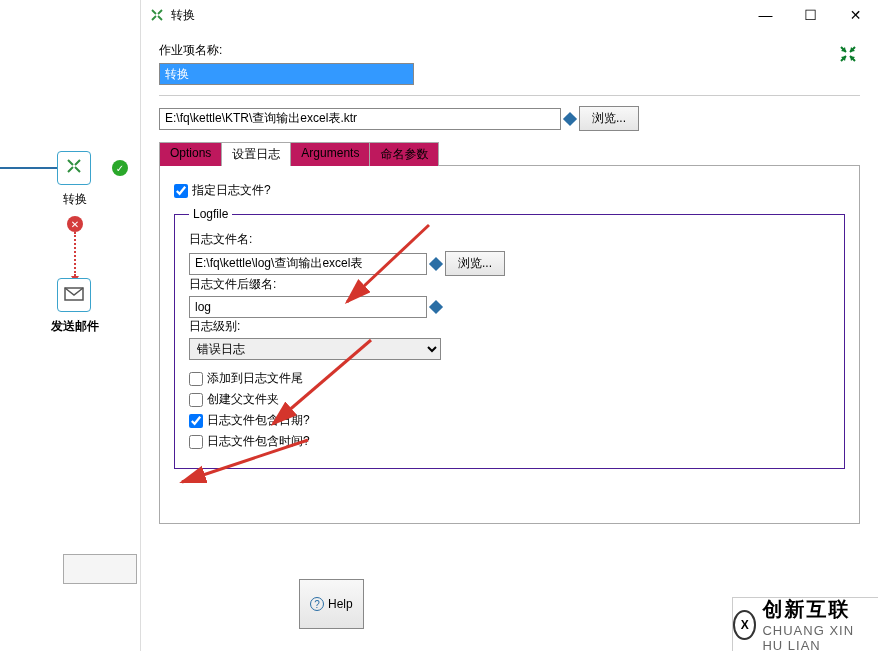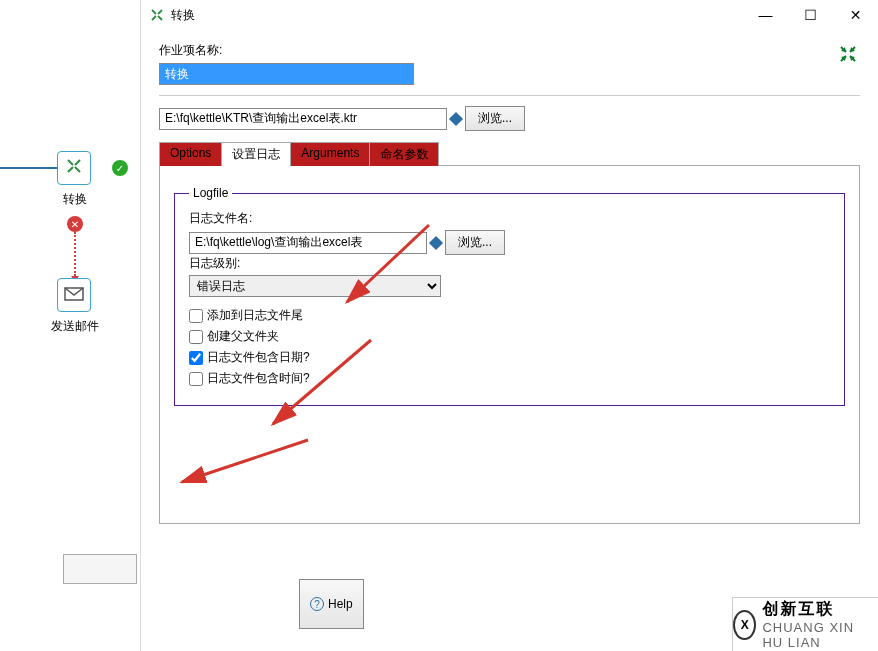--- a/index.html
+++ b/index.html
@@ -38,21 +38,21 @@
     display: flex;
     align-items: center;
     justify-content: center;
   }
   .step1 { left: 57px; top: 151px; }
   .step2 { left: 57px; top: 278px; }
   .step-glyph { font-size: 20px; color: #2f8f3f; font-weight: bold; }
   .step-envelope { font-size: 18px; color: #555; }
   .step-label { position: absolute; text-align: center; font-size: 12px; }
   .label1 { left: 45px; top: 191px; width: 60px; }
-  .label2 { left: 45px; top: 318px; width: 60px; }
+  .label2 { left: 45px; top: 318px; width: 60px; font-weight: bold; }
   .hop-line-h {
     position: absolute;
     left: 0; top: 167px;
     width: 57px;
     height: 0;
     border-top: 2px solid #2a6ea5;
   }
   .hop-ok {
     position: absolute;
     left: 112px; top: 160px;
@@ -116,21 +116,21 @@
   .lbl { display: block; margin-bottom: 4px; font-size: 12px; }
   .field-line { display: flex; align-items: center; gap: 4px; }
   .input {
     border: 1px solid #888;
     padding: 3px 5px;
     font-size: 12px;
     background: #fff;
   }
   .input.focus { background: #3399ff; color: #fff; }
   .input.name { width: 255px; }
-  .input.transformation { width: 288px; }
+  .input.transformation { width: 402px; }
   .diamond {
     width: 10px; height: 10px;
     background: #2a6ea5;
     transform: rotate(45deg);
     flex: 0 0 10px;
   }
   .btn {
     border: 1px solid #888;
     background: linear-gradient(#f8f8f8, #e5e5e5);
     padding: 3px 12px;
@@ -148,21 +148,21 @@
   hr.sep { border: none; border-top: 1px solid #ccc; margin: 6px 0 10px 0; }
   .tabs {
     display: flex;
     border-bottom: 1px solid #aaa;
     margin-top: 2px;
   }
   .tab {
     padding: 3px 10px;
     border: 1px solid #aaa;
     border-bottom: none;
-    background: #b91c1c;
+    background: #be185d;
     font-size: 12px;
     margin-right: -1px;
     cursor: pointer;
     position: relative;
     top: 1px;
   }
   .tab.active { background: #fff; }
   .tab-panel {
     border: 1px solid #aaa;
     border-top: none;
@@ -206,21 +206,21 @@
     display: flex; align-items: center; justify-content: center;
     gap: 6px;
   }
   .wm-circle {
     width: 30px; height: 30px;
     border: 2px solid #333;
     border-radius: 50%;
     display: flex; align-items: center; justify-content: center;
     font-weight: bold;
   }
-  .wm-text { font-size: 16px; font-weight: bold; letter-spacing: 2px; }
+  .wm-text { font-size: 20px; font-weight: bold; letter-spacing: 2px; }
   .wm-sub { font-size: 13px; color: #666; letter-spacing: 1px; display: block; }
   
   .red-arrow {
     position: absolute;
     pointer-events: none;
   }
 </style>
 </head>
 <body>
 
@@ -291,31 +291,40 @@
     </div>
 
     <div class="tabs">
       <div class="tab">Options</div>
       <div class="tab active">设置日志</div>
       <div class="tab">Arguments</div>
       <div class="tab">命名参数</div>
     </div>
 
     <div class="tab-panel">
+      <div class="chk-row">
+        <input type="checkbox" checked="" style="">
+        <span>指定日志文件?</span>
+      </div>
 
       <fieldset class="logfile">
         <legend>Logfile</legend>
 
         <label class="sub-lbl">日志文件名:</label>
         <div class="field-line">
           <input class="input logname" type="text" value="E:\fq\kettle\log\查询输出excel表" style="">
           <span class="diamond"></span>
           <button class="btn">浏览...</button>
         </div>
 
+        <label class="sub-lbl">日志文件后缀名:</label>
+        <div class="field-line">
+          <input class="input logext" type="text" value="log" style="">
+          <span class="diamond"></span>
+        </div>
 
         <label class="sub-lbl">日志级别:</label>
         <select class="loglevel">
           <option selected="">错误日志</option>
         </select>
 
         <div class="chk-row" style="margin-top:10px;">
           <input type="checkbox" style="">
           <span>添加到日志文件尾</span>
         </div>

